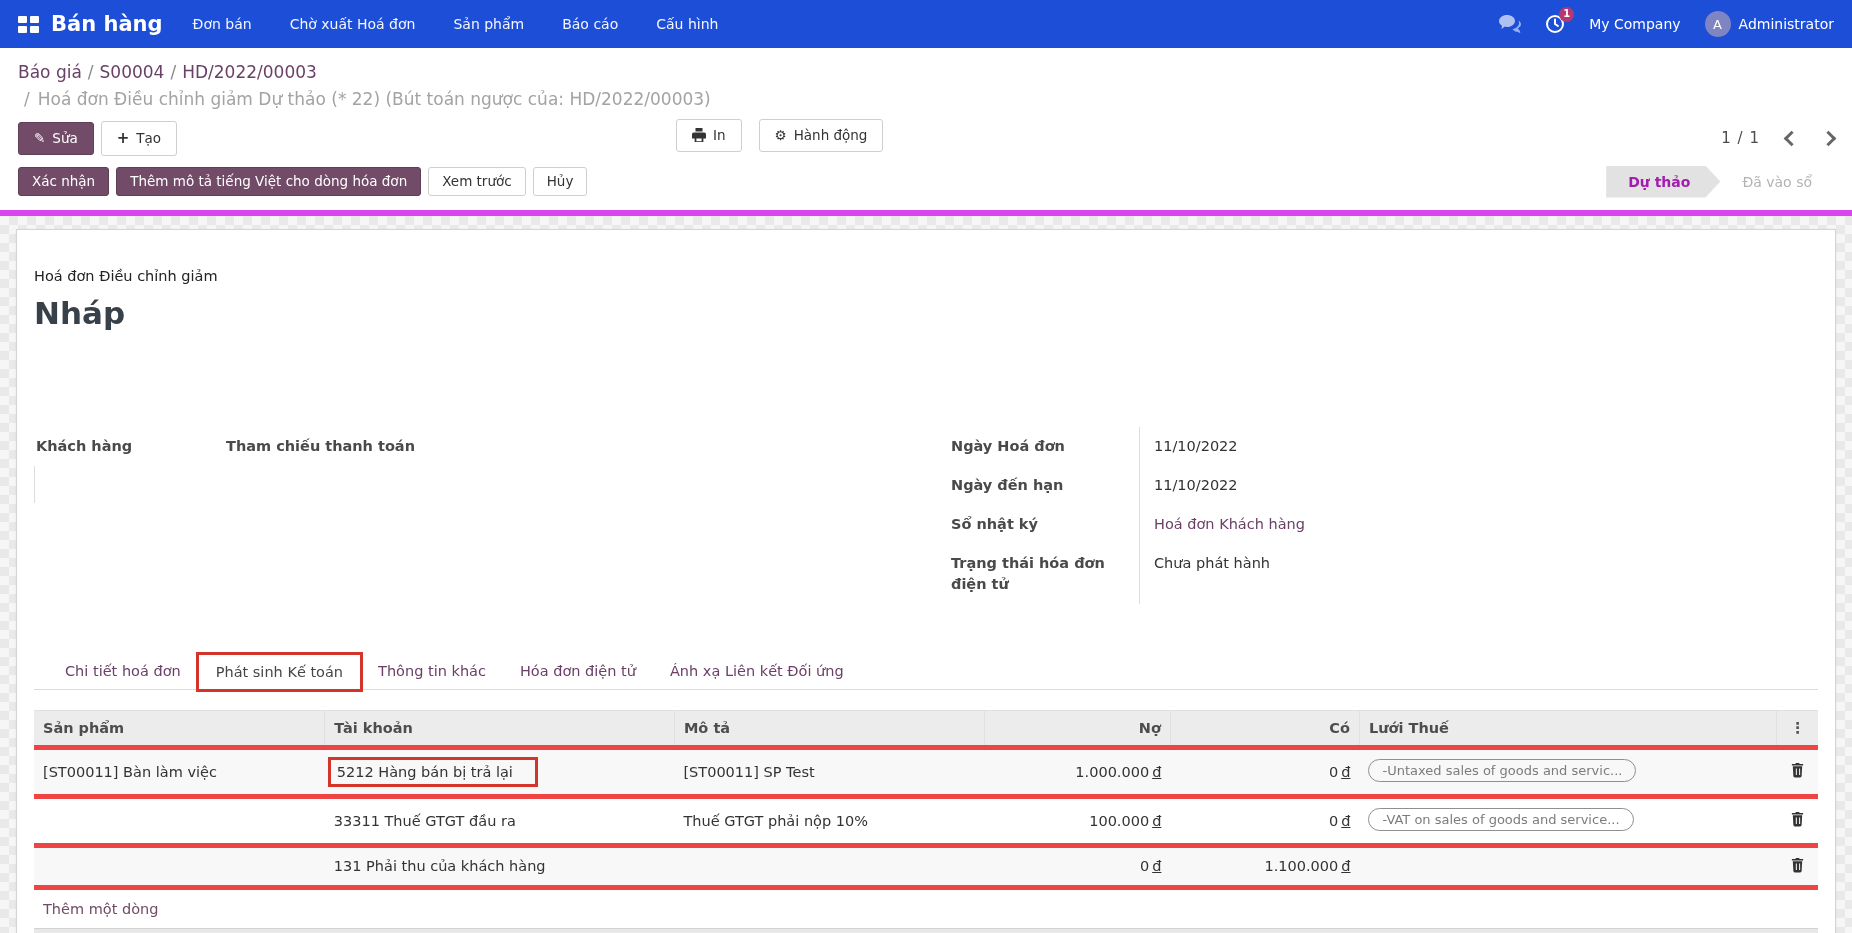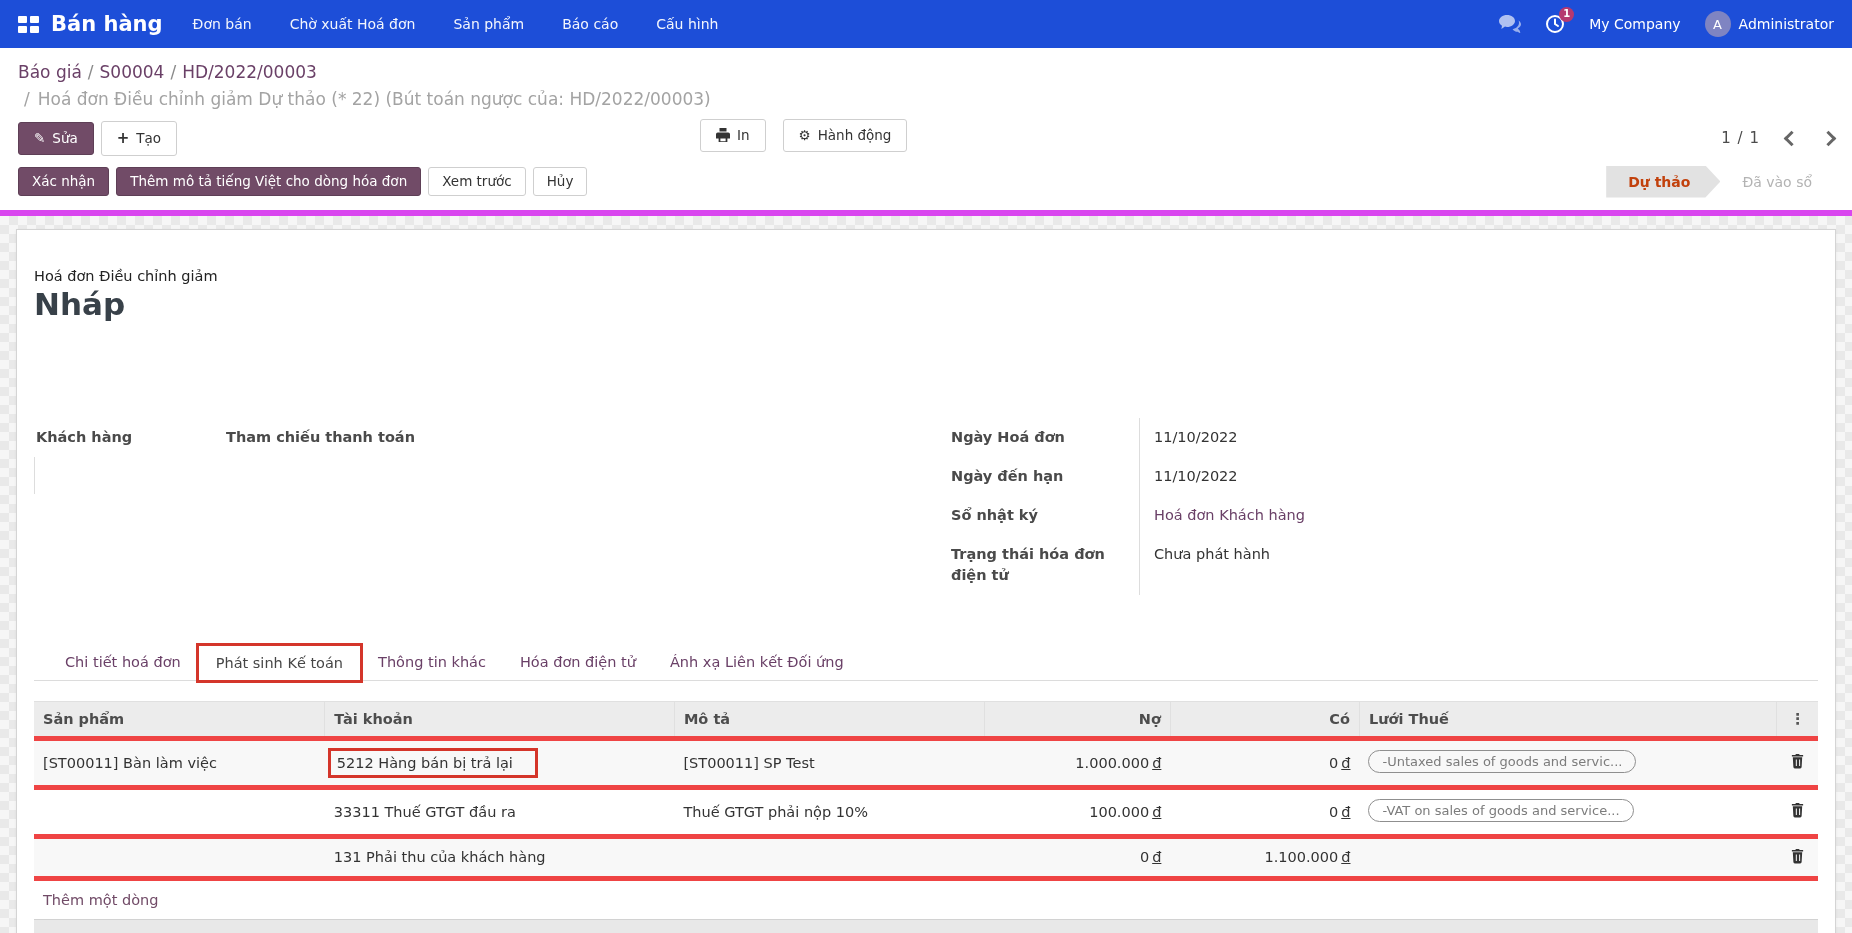--- a/index.html
+++ b/index.html
@@ -44,51 +44,51 @@
 
   
   .control-row { position: relative; display: flex; align-items: center; padding: 10px 18px 10px; background: #fff; }
   .btn {
     display: inline-flex; align-items: center; gap: 7px; font-size: 13.5px;
     padding: 8px 15px; border: 1px solid #cfcfcf; background: #fff; color: #333;
     border-radius: 3px; cursor: pointer; font-family: inherit; line-height: 1.1;
   }
   .btn + .btn { margin-left: 7px; }
   .btn-primary { background: #714b67; border-color: #5e3f56; color: #fff; }
-  .center-btns { position: absolute; left: 700px; top: 8px; display: flex; gap: 10px; }
+  .center-btns { position: absolute; left: 676px; top: 8px; display: flex; gap: 10px; }
   .pager { margin-left: auto; display: flex; align-items: center; gap: 26px; color: #4c4c4c; font-size: 15px; }
   .pager-count { letter-spacing: 1px; }
   .chev { width: 11px; height: 11px; border-left: 3px solid #666; border-bottom: 3px solid #666; display: inline-block; cursor: pointer; }
   .chev-left { transform: rotate(45deg); }
   .chev-right { transform: rotate(-135deg); }
 
   
   .status-row { display: flex; align-items: center; padding: 0 18px 12px; background: #fff; border-bottom: 6px solid #d946ef; }
   .btn-sm { padding: 6px 13px; font-size: 13.5px; }
   .stepper { margin-left: auto; display: flex; align-items: stretch; }
   .step { padding: 8px 22px; font-size: 14px; color: #b3b3b3; cursor: pointer; }
   .step.active {
-    background: #e2e2e2; color: #c2410c; font-weight: 700; padding-right: 30px;
+    background: #e2e2e2; color: #a21caf; font-weight: 700; padding-right: 30px;
     clip-path: polygon(0 0, calc(100% - 15px) 0, 100% 50%, calc(100% - 15px) 100%, 0 100%);
   }
 
   
   .content {
     flex: 1; padding: 13px 16px 0; overflow: hidden;
     background-color: #f6f6f6;
     background-image:
       linear-gradient(45deg, #e9e9e9 25%, transparent 25%, transparent 75%, #e9e9e9 75%),
       linear-gradient(45deg, #e9e9e9 25%, transparent 25%, transparent 75%, #e9e9e9 75%);
     background-size: 18px 18px; background-position: 0 0, 9px 9px;
   }
   .sheet {
     background: #fff; border: 1px solid #d4d4d4; box-shadow: 0 1px 3px rgba(0,0,0,.06);
     height: 720px; padding: 38px 17px 0;
   }
-  .doc-label { font-size: 14.5px; color: #222; margin-bottom: 2px; }
+  .doc-label { font-size: 14.5px; color: #222; margin-bottom: 11px; }
   .doc-state { font-size: 31px; font-weight: 700; color: #384149; }
 
   .fields { display: grid; grid-template-columns: 1fr 1fr; column-gap: 46px; margin-top: 96px; }
   .fgroup { display: grid; grid-template-columns: 190px 1fr; align-content: start; }
   .flabel { font-weight: 700; color: #4a4a4a; font-size: 14.5px; padding: 9px 22px 9px 2px; line-height: 1.45; }
   .fvalue { border-left: 1px solid #ddd; padding: 9px 0 9px 14px; font-size: 14.5px; color: #333; min-height: 37px; line-height: 1.45; }
   .fvalue.link { color: #6a4067; cursor: pointer; }
 
   
   .tabs { display: flex; margin-top: 50px; border-bottom: 1px solid #dcdcdc; padding-left: 14px; }

